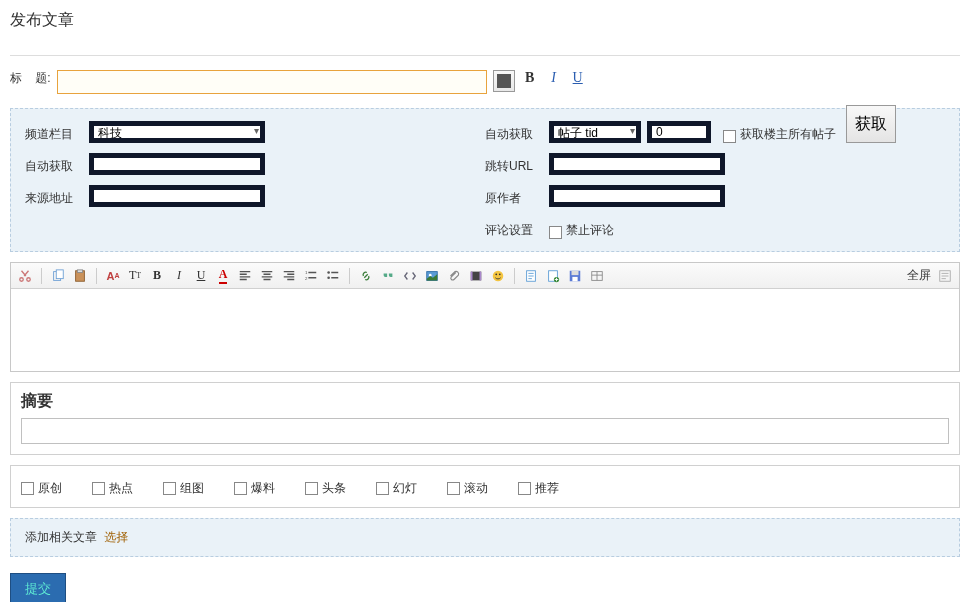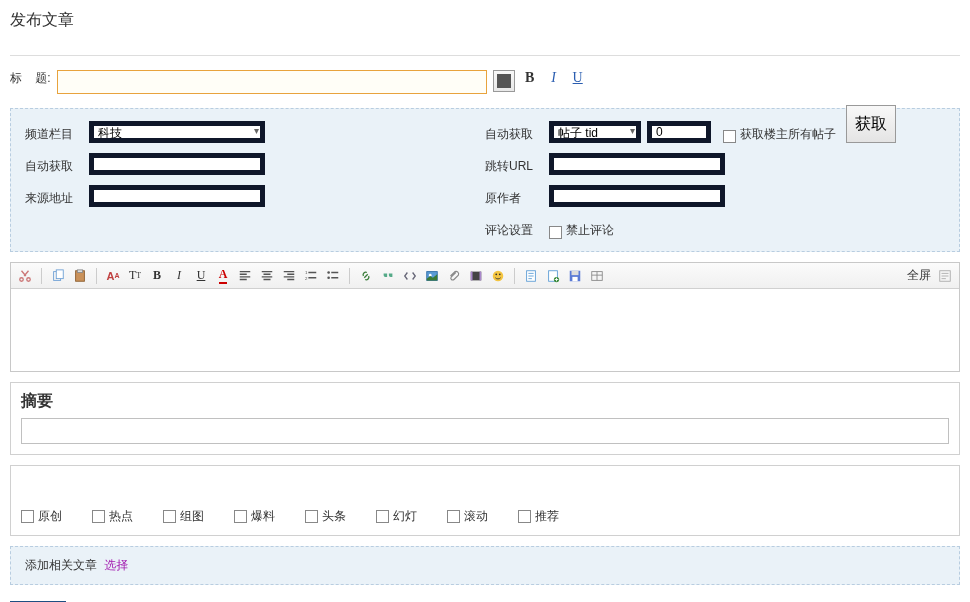--- a/index.html
+++ b/index.html
@@ -30,23 +30,23 @@
 .toolbar { background: linear-gradient(#fbfbfb,#f0f0f0); border-bottom: 1px solid #d0d0d0; padding: 4px 6px; display: flex; align-items: center; gap: 6px; }
 .tb-ico { width: 16px; height: 16px; display: flex; align-items: center; justify-content: center; cursor: pointer; font-family: Arial, serif; }
 .tb-sep { width: 1px; height: 16px; background: #ccc; margin: 0 2px; }
 .tb-right { margin-left: auto; display: flex; align-items: center; gap: 6px; }
 .fullscreen { font-size: 12px; cursor: pointer; }
 .editor-area { height: 82px; background: #fff; }
 .section { border: 1px solid #d0d0d0; padding: 8px 10px 10px 10px; margin-bottom: 10px; }
 .section-title { font-size: 16px; font-weight: bold; margin-bottom: 6px; }
 .summary-input { width: 100%; height: 26px; border: 1px solid #c0c0c0; padding: 0 4px; }
 .tag-row { display: flex; gap: 30px; margin-top: 6px; }
-.tag-item { display: flex; align-items: center; margin-top: 28px; }
+.tag-item { display: flex; align-items: center; }
 .related-bar { border: 1px dashed #b8cde0; background: #eaf2f8; padding: 10px 14px; margin-bottom: 16px; }
-.related-bar a { color: #a21caf; text-decoration: none; margin-left: 4px; }
+.related-bar a { color: #a16207; text-decoration: none; margin-left: 4px; }
 .submit-btn { background: #2b6cb0; color: #5eead4; border: 1px solid #1e4e82; padding: 6px 14px; font-size: 13px; cursor: pointer; }
 svg { display: block; }
 </style>
 </head>
 <body>
 
 
 
 <div class="page-title">发布文章</div>
 

